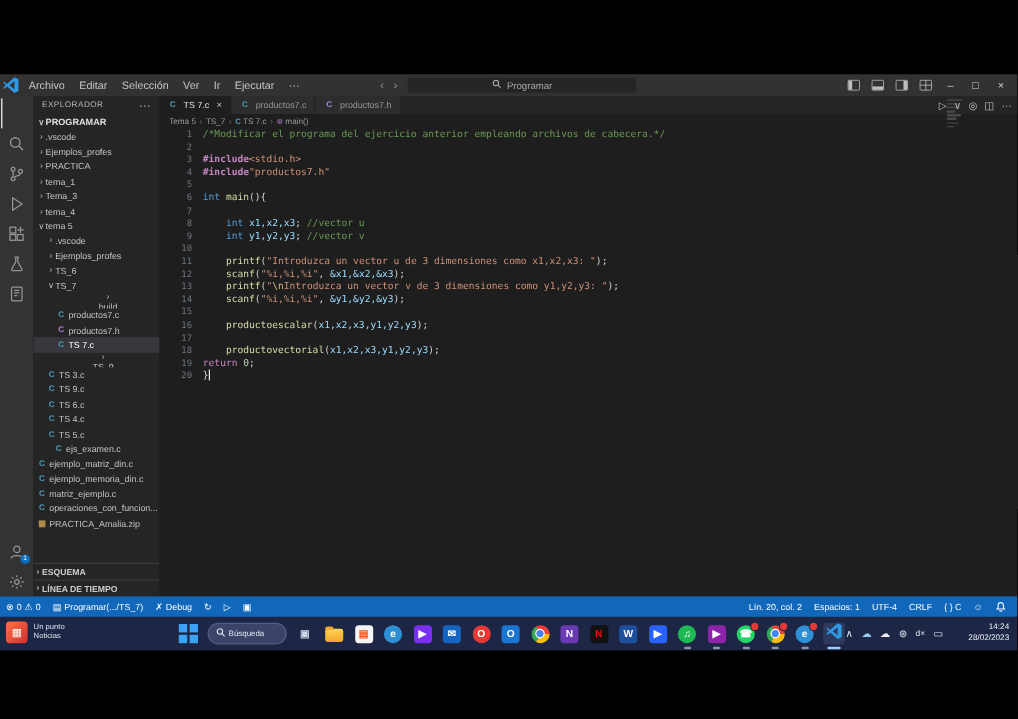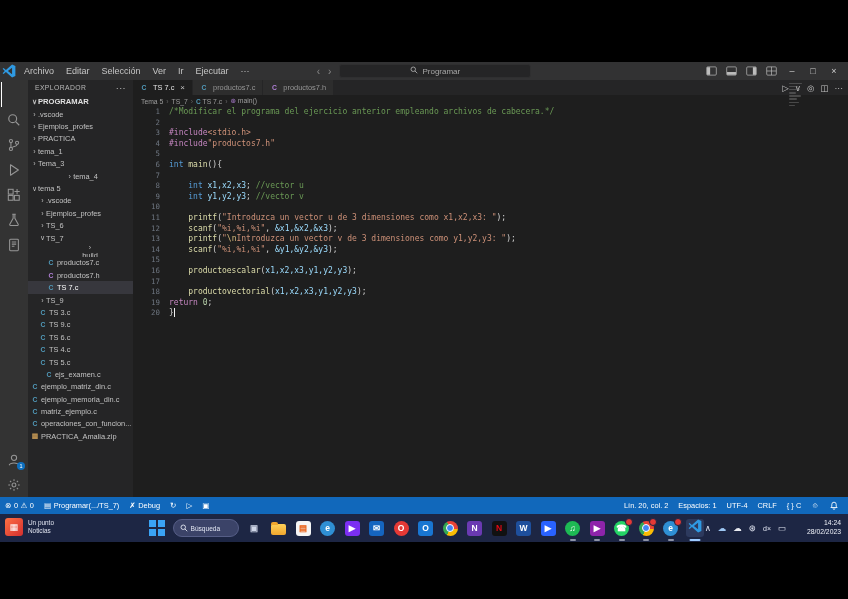--- a/index.html
+++ b/index.html
@@ -44,21 +44,21 @@
   .tab .close{margin-left:3px;font-size:8px;color:#c5c5c5;}
   .ed-actions{position:absolute;right:5px;top:0;height:15px;display:flex;align-items:center;gap:6px;font-size:8.5px;color:#c5c5c5;}
   .breadcrumb{height:12px;display:flex;align-items:center;gap:3px;font-size:6.8px;color:#9d9d9d;padding-left:8px;}
   .bc-sep{color:#666;}
   .bc-ico{font-size:6.5px;}
   .bc-ico.sym{color:#b180d7;}
   .bc-ico.c{color:#519aba;font-weight:bold;}
   .codearea{position:absolute;left:0;right:0;top:27px;bottom:0;font-family:"DejaVu Sans Mono",monospace;font-size:8px;line-height:10.6px;white-space:pre;}
   .code-line{display:flex;height:10.6px;}
   .ln{width:27px;flex:0 0 auto;text-align:right;padding-right:9px;color:#6e7681;font-size:7.4px;}
-  .t-c{color:#6a9955;} .t-p{color:#d4d4d4;} .t-pr{color:#c586c0;} .t-s{color:#ce9178;}
+  .t-c{color:#6a9955;} .t-p{color:#d4d4d4;} .t-pr{color:#c586c0;font-weight:bold;} .t-s{color:#ce9178;}
   .t-k{color:#569cd6;} .t-k2{color:#c586c0;} .t-f{color:#dcdcaa;} .t-v{color:#9cdcfe;}
   .t-n{color:#b5cea8;} .t-e{color:#d7ba7d;}
   .cursor{display:inline-block;width:1.5px;height:9px;background:#f0f0f0;vertical-align:text-bottom;}
   .minimap{position:absolute;top:3px;right:44px;width:15px;}
   .minimap div{height:1.3px;background:#6d6d6d;opacity:.55;margin-bottom:1.8px;border-radius:1px;}
   
   .statusbar{position:absolute;left:0;bottom:0;right:0;height:17px;background:#1168bb;display:flex;align-items:center;color:#fff;font-size:7.4px;z-index:4;}
   .sb-item{display:flex;align-items:center;gap:2.5px;padding:0 5px;height:17px;}
   .sb-ico{font-size:7.6px;}
   .sb-left{display:flex;}
@@ -230,21 +230,21 @@
             <span>PRACTICA</span>
           </div>
           <div class="trow" style="padding-left: 3px;">
             <span class="chev">›</span>
             <span>tema_1</span>
           </div>
           <div class="trow" style="padding-left: 3px;">
             <span class="chev">›</span>
             <span>Tema_3</span>
           </div>
-          <div class="trow" style="padding-left: 3px; justify-content: center;">
+          <div class="trow" style="padding-left: 3px;">
             <span class="chev">›</span>
             <span>tema_4</span>
           </div>
           <div class="trow" style="padding-left: 3px;">
             <span class="chev">∨</span>
             <span>tema 5</span>
           </div>
           <div class="trow" style="padding-left: 11px;">
             <span class="chev">›</span>
             <span>.vscode</span>
@@ -270,21 +270,21 @@
             <span>productos7.c</span>
           </div>
           <div class="trow" style="padding-left: 19px;">
             <span class="cicon h">C</span>
             <span>productos7.h</span>
           </div>
           <div class="trow sel" style="padding-left: 19px;">
             <span class="cicon c">C</span>
             <span>TS 7.c</span>
           </div>
-          <div class="trow" style="padding-left: 11px;">
+          <div class="trow" style="padding-left: 11px; flex-direction: column;">
             <span class="chev">›</span>
             <span>TS_9</span>
           </div>
           <div class="trow" style="padding-left: 11px;">
             <span class="cicon c">C</span>
             <span>TS 3.c</span>
           </div>
           <div class="trow" style="padding-left: 11px;">
             <span class="cicon c">C</span>
             <span>TS 9.c</span>
@@ -319,20 +319,30 @@
           </div>
           <div class="trow" style="padding-left: 3px;">
             <span class="cicon c">C</span>
             <span>operaciones_con_funcion...</span>
           </div>
           <div class="trow" style="padding-left: 3px;">
             <span class="cicon zip">▦</span>
             <span>PRACTICA_Amalia.zip</span>
           </div>
         </div>
+      <div class="sb-panels">
+        <div class="panel-row">
+          <span class="chev">›</span>
+          <span>ESQUEMA</span>
+        </div>
+        <div class="panel-row">
+          <span class="chev">›</span>
+          <span>LÍNEA DE TIEMPO</span>
+        </div>
+      </div>
     </div>
 
     <div class="editor">
       <div class="tabsbar" id="tabsbar">
           <div class="tab active">
             <span class="cicon c">C</span>
             <span>TS 7.c</span>
             <span class="close">×</span>
           </div>
           <div class="tab">

